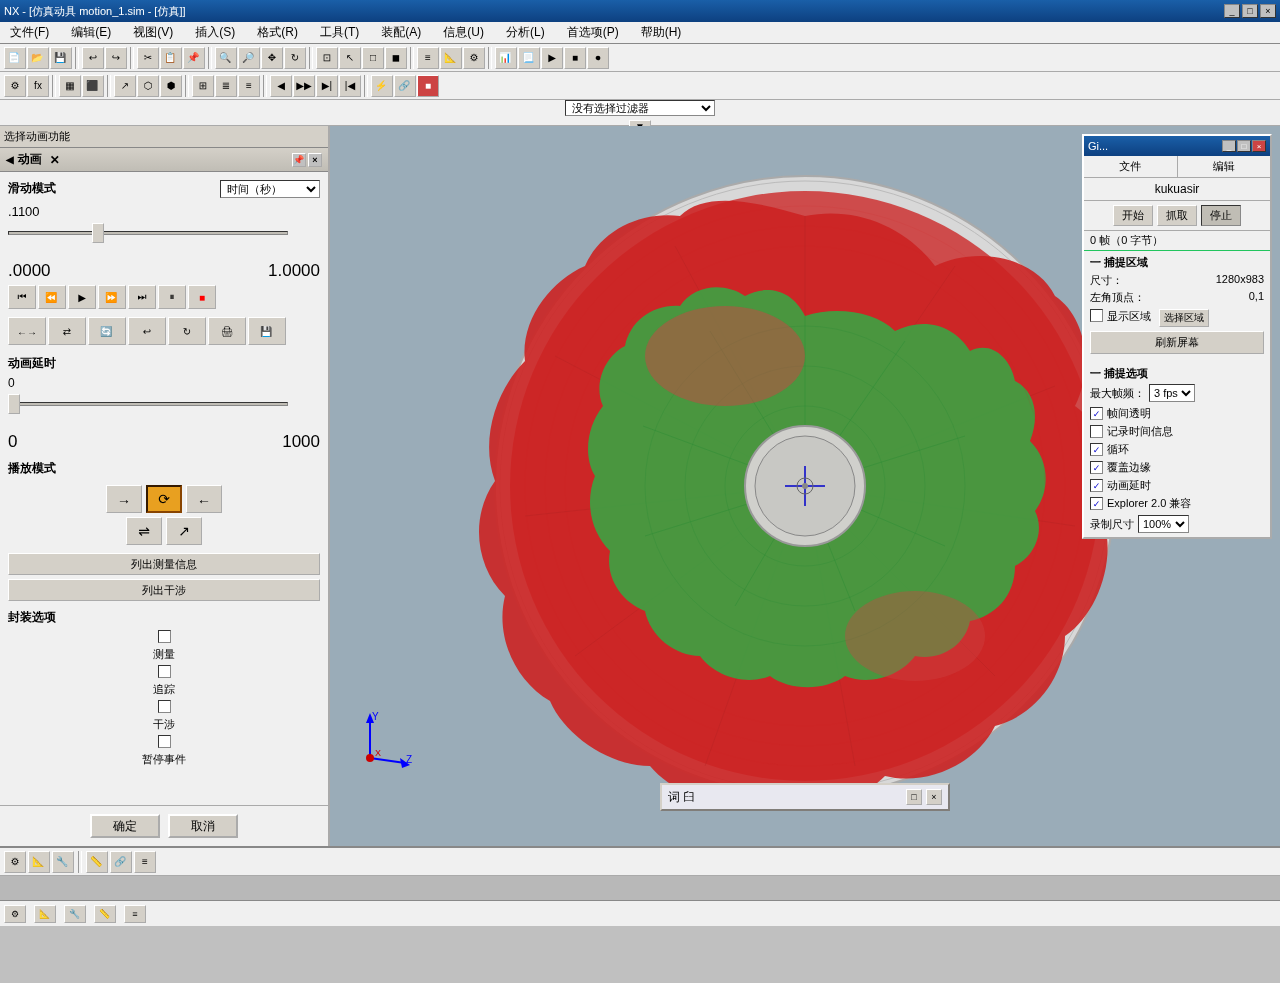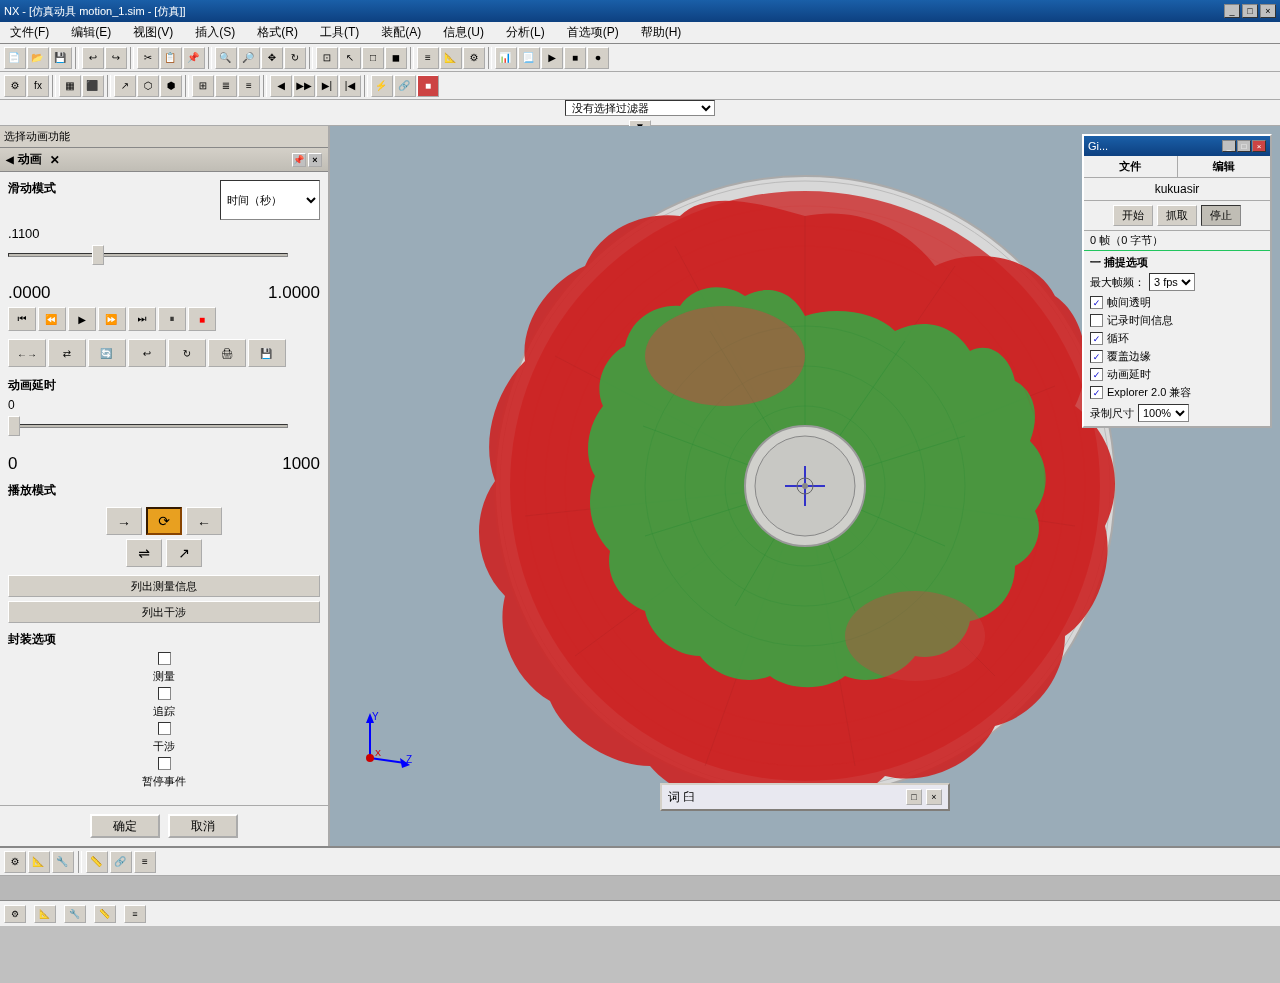--- a/index.html
+++ b/index.html
@@ -67,21 +67,21 @@
     .status-bar { background: #f0f0f0; height: 26px; border-top: 1px solid #888; display: flex; align-items: center; padding: 0 4px; font-size: 11px; gap: 8px; }
     .status-btn { width: 22px; height: 18px; background: #d4d0c8; border: 1px outset #fff; display: flex; align-items: center; justify-content: center; font-size: 9px; cursor: pointer; }
 
     
     .right-panel { position: absolute; top: 8px; right: 8px; width: 190px; background: #f0f0f0; border: 2px outset #fff; z-index: 100; }
     .rp-title { background: linear-gradient(to bottom, #1a5fa8, #0d4080); color: white; height: 20px; display: flex; align-items: center; padding: 0 4px; font-size: 11px; }
     .rp-title-btns { margin-left: auto; display: flex; gap: 1px; }
     .rp-btn { width: 14px; height: 12px; background: #c0c0c0; border: 1px outset #888; font-size: 8px; display: flex; align-items: center; justify-content: center; cursor: pointer; }
 
     .rp-menu { display: flex; border-bottom: 1px solid #aaa; }
-    .rp-menu-item { flex: 1; text-align: center; padding: 3px; font-size: 11px; cursor: pointer; border-right: 1px solid #aaa; font-weight: bold; }
+    .rp-menu-item { flex: 1; text-align: center; padding: 3px; font-size: 11px; cursor: pointer; border-right: 1px solid #aaa; }
     .rp-menu-item:last-child { border-right: none; }
 
     .rp-username { text-align: center; padding: 4px; font-size: 12px; border-bottom: 1px solid #aaa; }
 
     .rp-controls { display: flex; justify-content: center; gap: 4px; padding: 4px; border-bottom: 1px solid #aaa; }
     .rp-ctrl-btn { padding: 2px 8px; background: #d4d0c8; border: 1px outset #fff; font-size: 11px; cursor: pointer; }
     .rp-ctrl-btn.active { background: #c0bdb5; border: 1px inset #888; }
 
     .rp-info { padding: 4px 6px; font-size: 11px; }
     .rp-info-row { display: flex; justify-content: space-between; margin-bottom: 2px; }
@@ -211,21 +211,21 @@
         <div class="panel-close-btn">📌</div>
         <div class="panel-close-btn">×</div>
       </div>
     </div>
 
     <div class="panel-content">
 
       <div class="row">
         <span style="font-size:12px; font-weight:bold;">滑动模式</span>
         <div style="margin-left:auto;">
-          <select class="tb-dropdown" style="width:100px; height:40px;">
+          <select class="tb-dropdown" style="width:100px; height:18px;">
             <option>时间（秒）</option>
           </select>
         </div>
       </div>
 
       <div style="font-size:13px; margin-bottom:2px;">.1100</div>
 
       <div style="position:relative; width:280px; height:24px; margin-bottom:2px;">
         <div style="width:100%; height:4px; background:#c0bdb5; border:1px inset #888; position:absolute; top:10px;"></div>
         <div style="width:12px; height:20px; background:#d4d0c8; border:1px outset #fff; position:absolute; top:2px; left:30%;"></div>
@@ -449,20 +449,37 @@
       <div class="rp-username">kukuasir</div>
 
       <div class="rp-controls">
         <div class="rp-ctrl-btn">开始</div>
         <div class="rp-ctrl-btn">抓取</div>
         <div class="rp-ctrl-btn active">停止</div>
       </div>
 
       <div style="padding:2px 6px; font-size:11px; border-bottom:1px solid #22c55e;">0 帧（0 字节）</div>
 
+      <div class="rp-info">
+        <div style="font-weight:bold; margin-bottom:3px;">一 捕提区域</div>
+        <div class="rp-info-row">
+          <span>尺寸：</span>
+          <span>1280x983</span>
+        </div>
+        <div class="rp-info-row">
+          <span>左角顶点：</span>
+          <span>0,1</span>
+        </div>
+        <div style="display:flex; gap:4px; margin:4px 0;">
+          <div style="width:13px; height:13px; border:1px inset #888; background:white;"></div>
+          <span>显示区域</span>
+          <div style="padding:1px 4px; background:#d4d0c8; border:1px outset #fff; font-size:10px; cursor:pointer; margin-left:4px;">选择区域</div>
+        </div>
+        <div style="width:100%; padding:3px 6px; background:#d4d0c8; border:1px outset #fff; font-size:11px; cursor:pointer; text-align:center; margin-bottom:4px;">刷新屏幕</div>
+      </div>
 
       <div class="rp-info">
         <div style="font-weight:bold; margin-bottom:3px;">一 捕提选项</div>
         <div style="display:flex; align-items:center; gap:4px; margin-bottom:4px;">
           <span>最大帧频：</span>
           <select class="rp-select">
             <option>3 fps</option>
           </select>
         </div>
         <div class="rp-checkbox-row">

